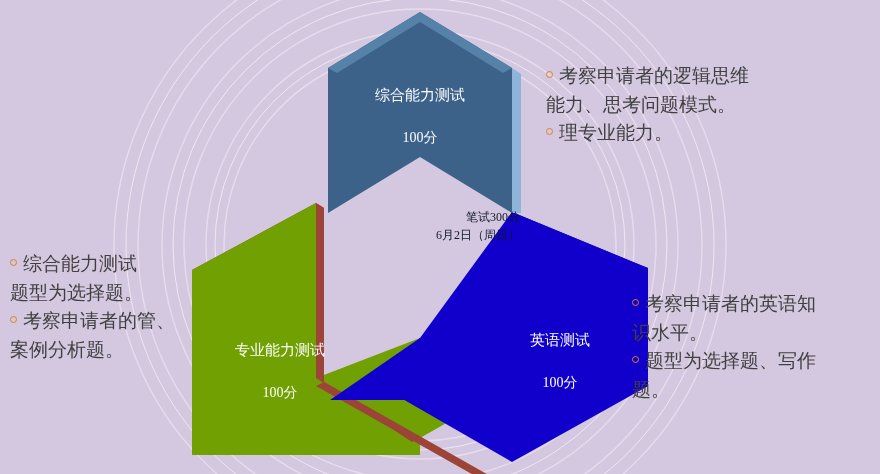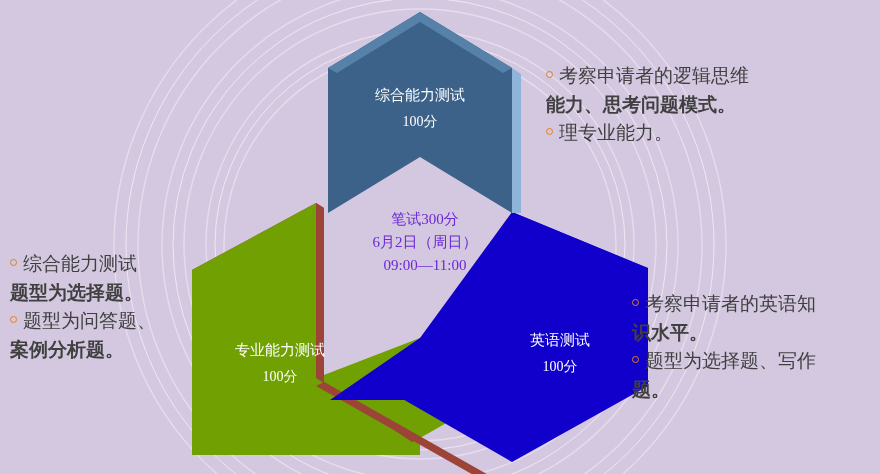--- a/index.html
+++ b/index.html
@@ -36,49 +36,48 @@
     white-space: nowrap;
     pointer-events: none;
   }
   .shape-label .ttl {
     display: block;
     font-size: 15px;
   }
   .shape-label .score {
     display: block;
     font-size: 14px;
-    margin-top: 5px;
+    margin-top: 21px;
   }
   #center-block {
     position: absolute;
     left: 330px;
     top: 208px;
     width: 190px;
-    text-align: center;
-    color: #6d28d9;
-    font-size: 15px;
+    text-align: right;
+    color: #0f172a;
+    font-size: 12px;
     line-height: 1.52;
   }
   #center-block div {
     white-space: nowrap;
   }
   .note {
     position: absolute;
     color: #404040;
     font-size: 19px;
     line-height: 1.50;
   }
   .note .bullet-line {
     position: relative;
     padding-left: 13px;
   }
   .note .cont-line {
     position: relative;
     padding-left: 0px;
-    font-weight: bold;
   }
   .note .bullet-line .mk {
     position: absolute;
     left: 0px;
     top: 9px;
     width: 7px;
     height: 7px;
     border: 1.4px solid #e08020;
     border-radius: 50%;
     box-sizing: border-box;
@@ -148,34 +147,33 @@
   </div>
 
   <div class="shape-label" id="label-english" style="left:470px; top:330px; width:180px;">
     <span class="ttl">英语测试</span>
     <span class="score">100分</span>
   </div>
 
   <div id="center-block">
     <div>笔试300分</div>
     <div>6月2日（周日）</div>
-    <div>09:00—11:00</div>
   </div>
 
   <div class="note" id="note-top-right">
       <div class="bullet-line"><span class="mk" style="border-color: rgb(224, 128, 32);"></span><span>考察申请者的逻辑思维</span></div>
       <div class="cont-line"><span>能力、思考问题模式。</span></div>
       <div class="bullet-line"><span class="mk" style="border-color: rgb(224, 128, 32);"></span><span>理专业能力。</span></div>
     </div>
   <div class="note" id="note-bottom-right">
       <div class="bullet-line"><span class="mk" style="border-color: rgb(224, 128, 32);"></span><span>考察申请者的英语知</span></div>
       <div class="cont-line"><span>识水平。</span></div>
       <div class="bullet-line"><span class="mk" style="border-color: rgb(224, 128, 32);"></span><span>题型为选择题、写作</span></div>
       <div class="cont-line"><span>题。</span></div>
     </div>
   <div class="note" id="note-left">
       <div class="bullet-line"><span class="mk" style="border-color: rgb(224, 128, 32);"></span><span>综合能力测试</span></div>
       <div class="cont-line"><span>题型为选择题。</span></div>
-      <div class="bullet-line"><span class="mk" style="border-color: rgb(224, 128, 32);"></span><span>题型为问答题、</span></div>
+      <div class="bullet-line"><span class="mk" style="border-color: rgb(224, 128, 32);"></span><span>考察申请者的管、</span></div>
       <div class="cont-line"><span>案例分析题。</span></div>
     </div>
 
 </div>
 
 </body></html>

